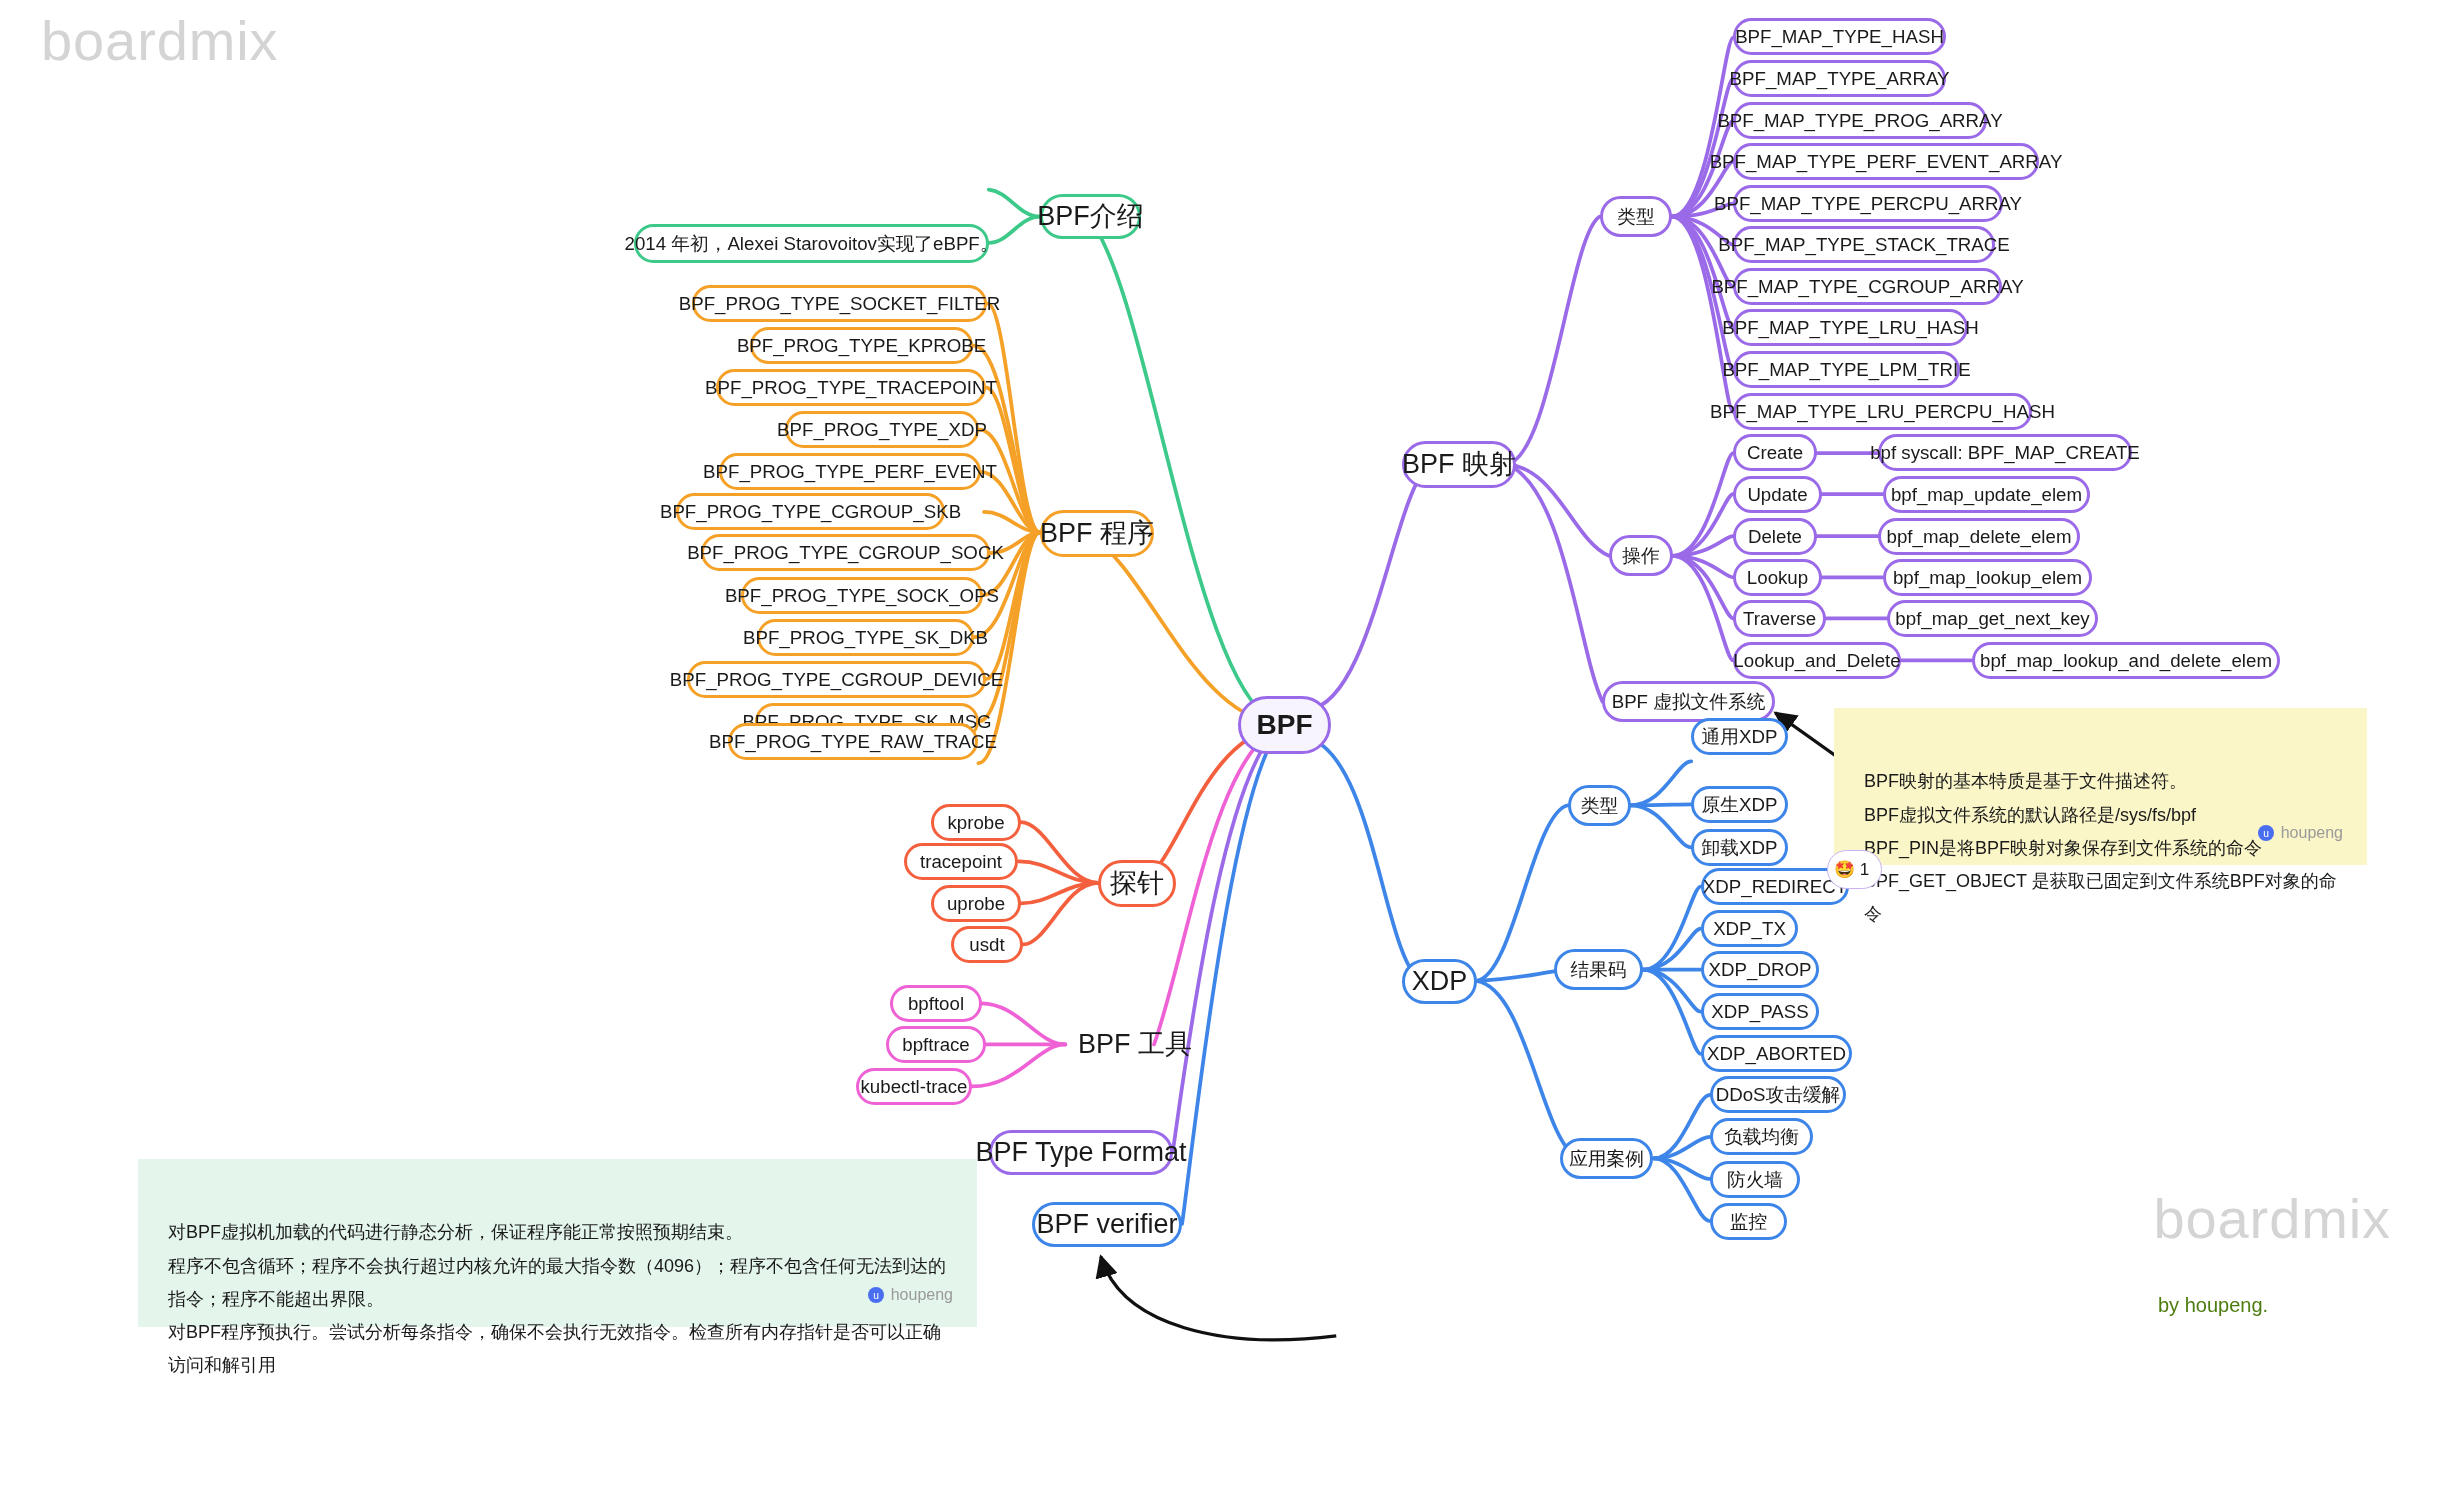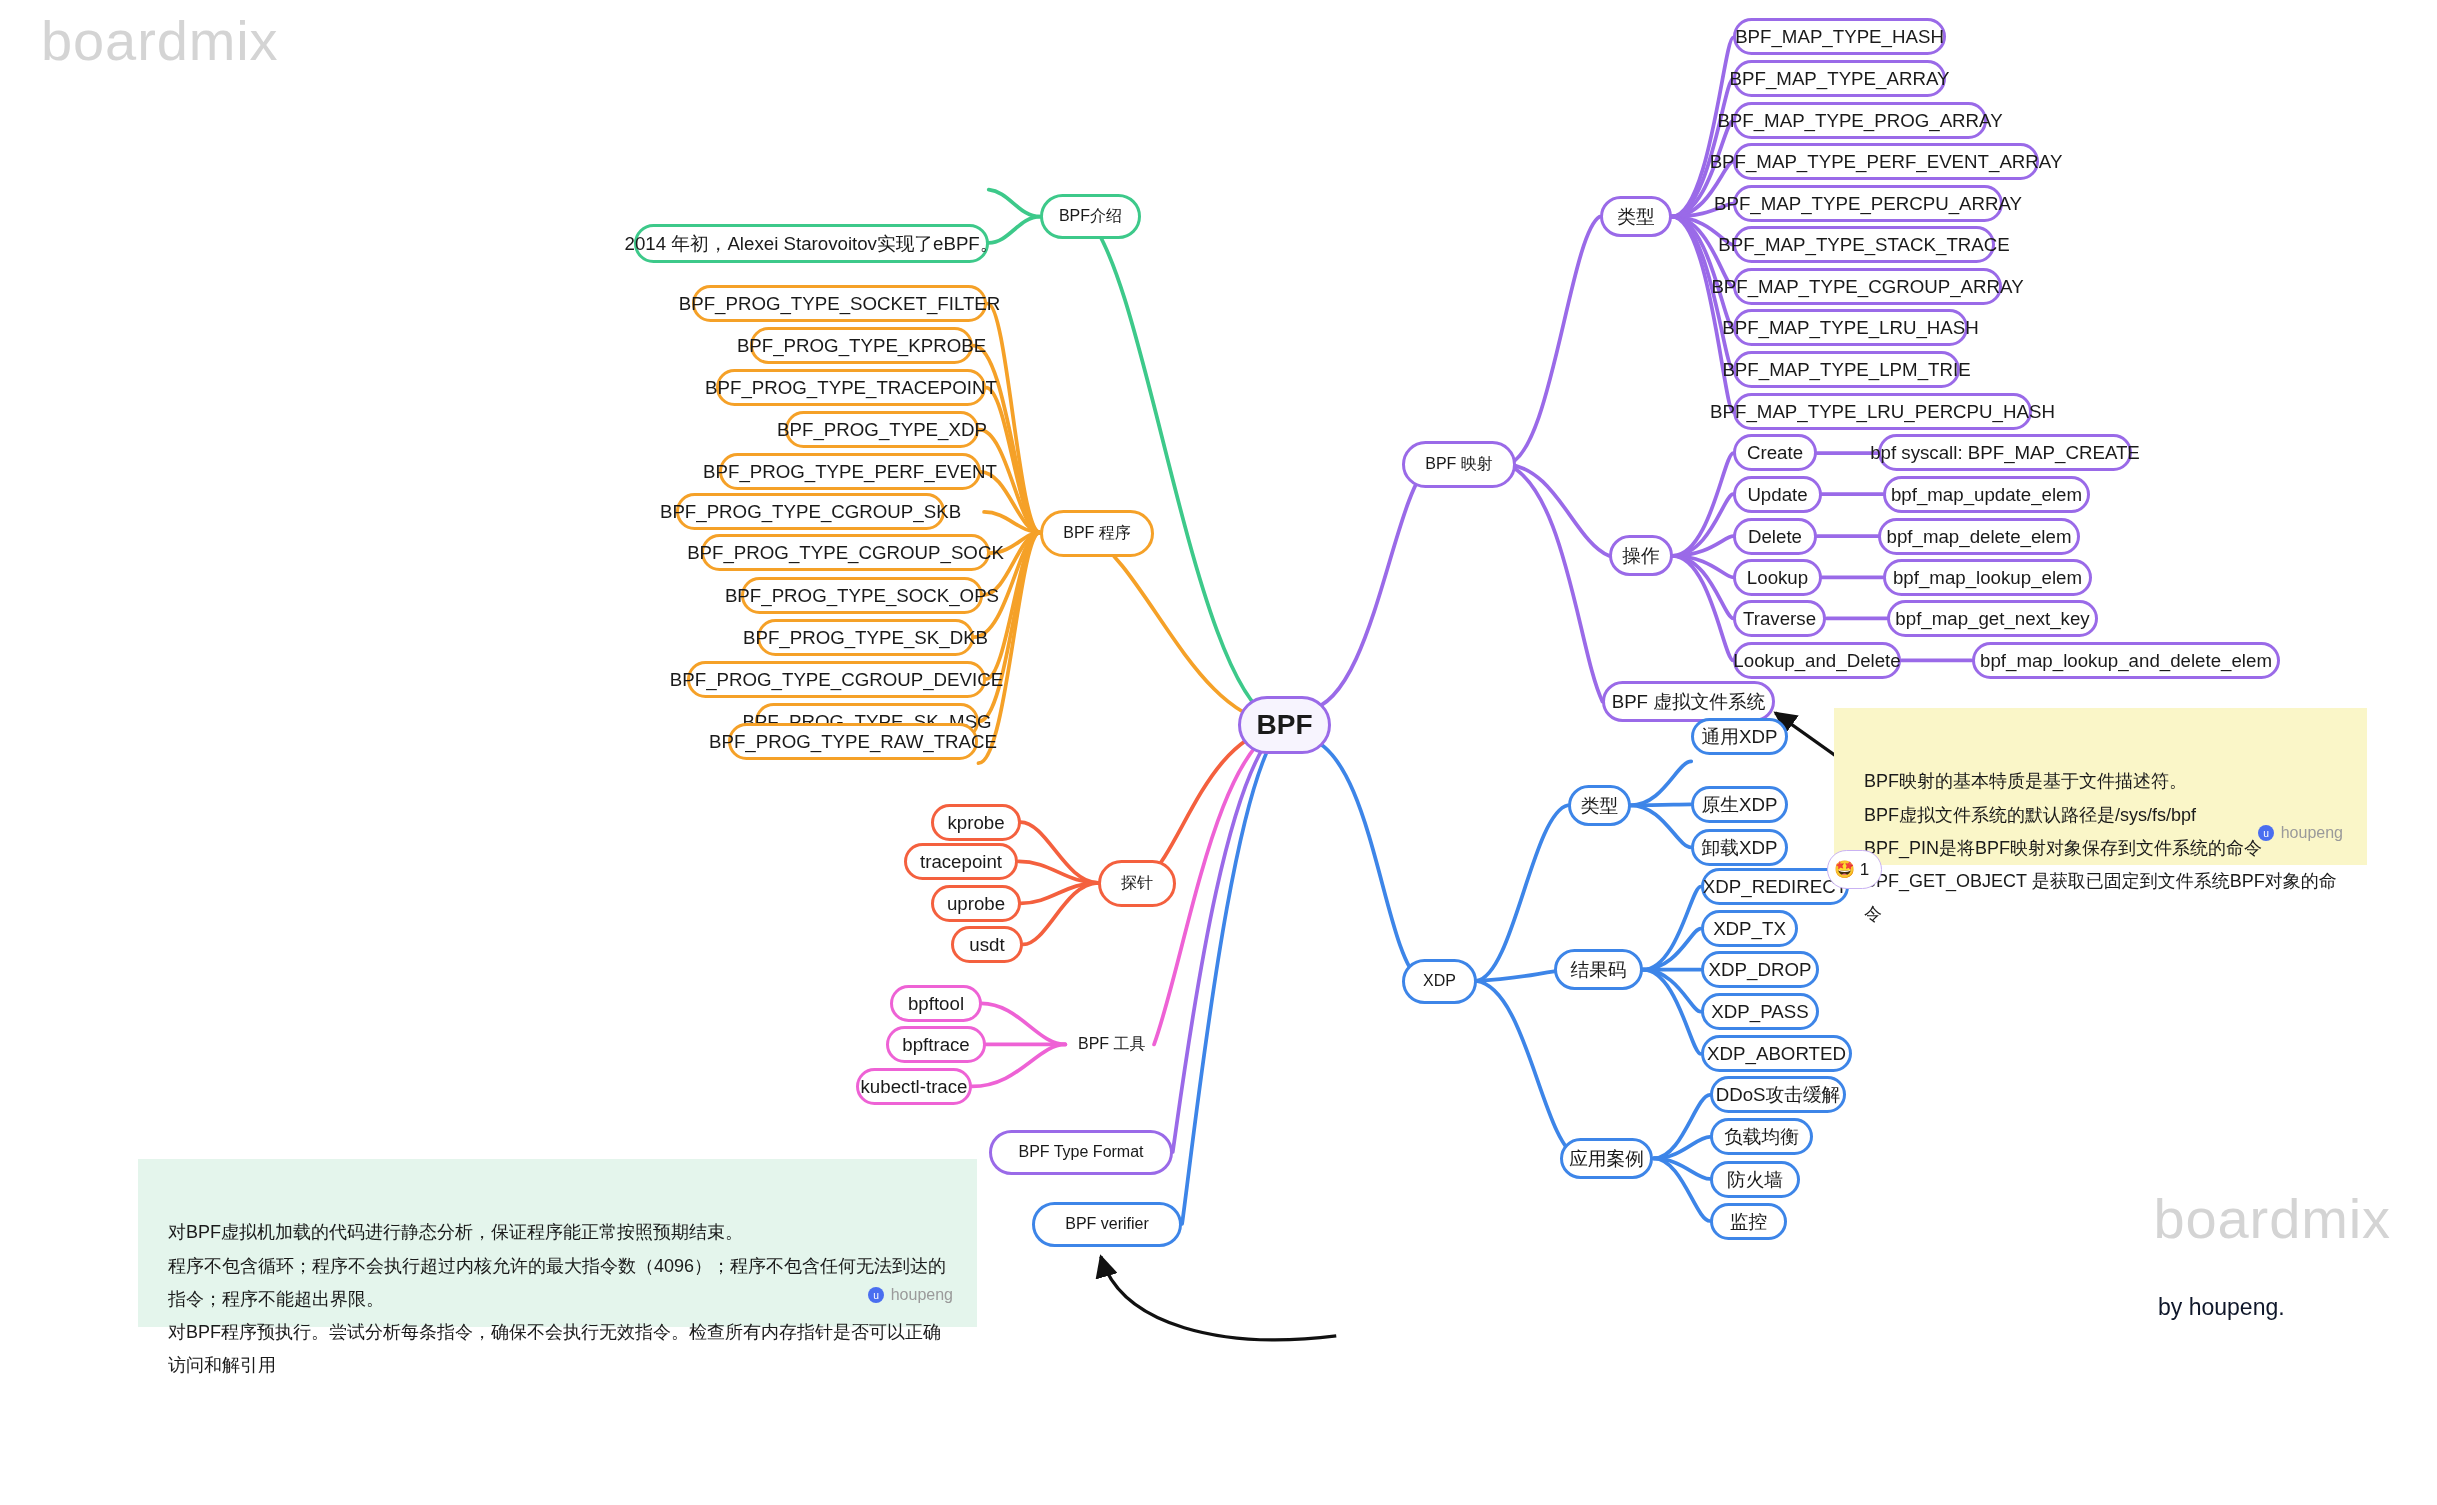--- a/index.html
+++ b/index.html
@@ -11,34 +11,34 @@
         justify-content:center;border-radius:933px;background:#fff;border:3.3px solid #888;
         white-space:nowrap;font-size:18.7px;line-height:1.15;padding:0 13px;}
   .node.plain{border:none;background:transparent;}
   .n-green{border-color:#3dc98a;}
   .n-orange{border-color:#f5a128;}
   .n-purple{border-color:#9a6ae8;}
   .n-blue{border-color:#3d85e8;}
   .n-red{border-color:#f4603e;}
   .n-pink{border-color:#ee62d5;}
   .node.center{border-color:#9a6ae8;background:#f7f4fe;font-size:28px;font-weight:bold;border-width:3.7px;}
-  .node.big{font-size:16px;}
+  .node.big{font-size:27px;}
   .multiline{border-radius:20.6px;white-space:normal;display:block;padding:11.2px 17px;
              text-align:left;line-height:1.55;font-size:18.7px;}
   .sticky{position:absolute;box-sizing:border-box;padding:24px 26px 13px 30px;
           font-size:18px;line-height:1.85;white-space:pre-line;}
   .sticky .credit{position:absolute;right:24px;bottom:17px;font-size:16px;color:#9a9a9a;
                   display:flex;align-items:center;gap:6.5px;}
   .sticky .credit .dot{width:16px;height:16px;border-radius:50%;background:#4a6ef0;
         color:#fff;font-size:10.3px;display:flex;align-items:center;justify-content:center;}
   .reaction{position:absolute;left:-7.5px;bottom:-24px;display:flex;align-items:center;gap:4.7px;
         background:#fff;border:1.9px solid #c9b2f3;border-radius:933px;padding:2.8px 12px 2.8px 6.5px;
         font-size:17px;}
   .wm{position:absolute;color:#d4d4d4;font-size:56px;letter-spacing:0.9px;}
-  .byline{position:absolute;font-size:23px;color:#0f172a;}
+  .byline{position:absolute;font-size:20px;color:#4d7c0f;}
 </style>
 </head>
 <body>
 
 <div id="stage">
 
   <svg class="edges" viewBox="0 0 2609 1611">
     <g fill="none" stroke-width="4" stroke-linecap="round">
 
       <path d="M1375 775 C1280 770 1230 300 1163 232" stroke="#3dc98a"></path>

